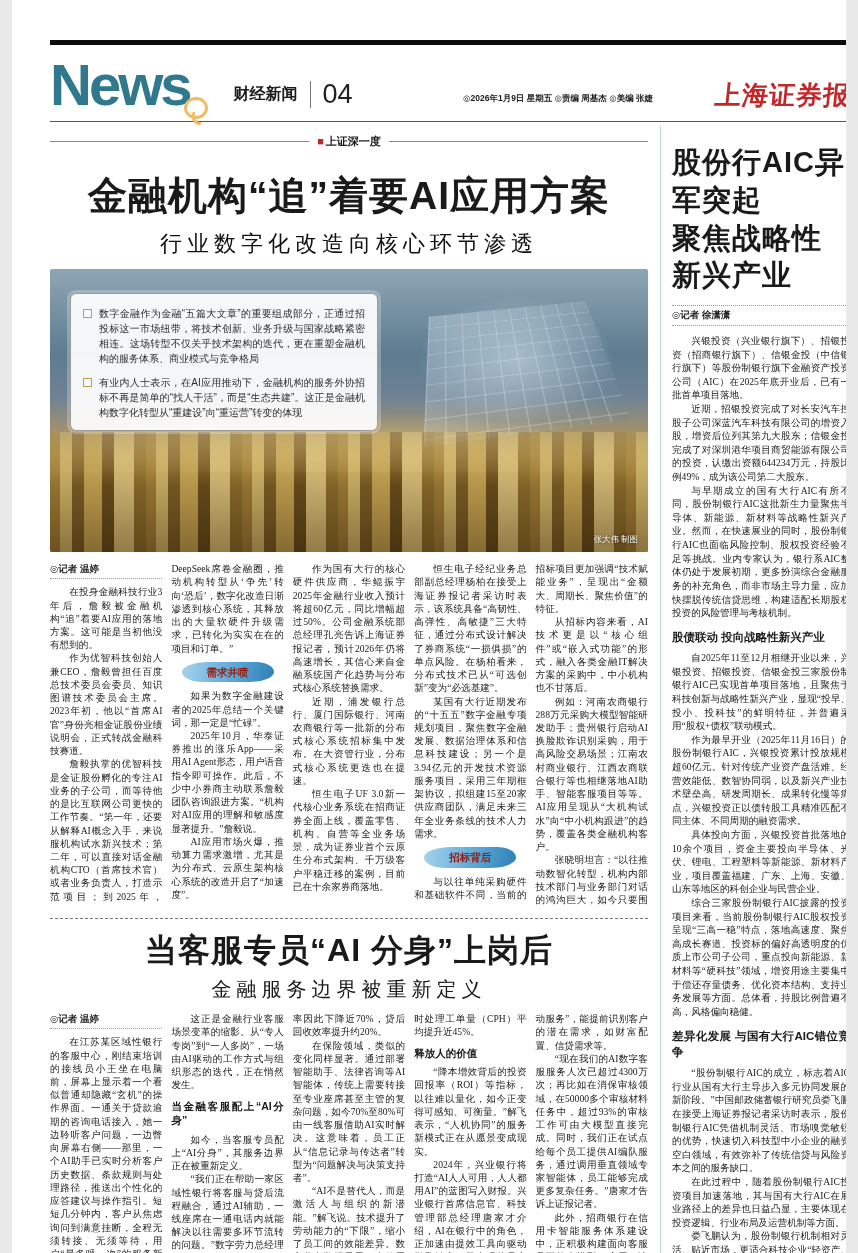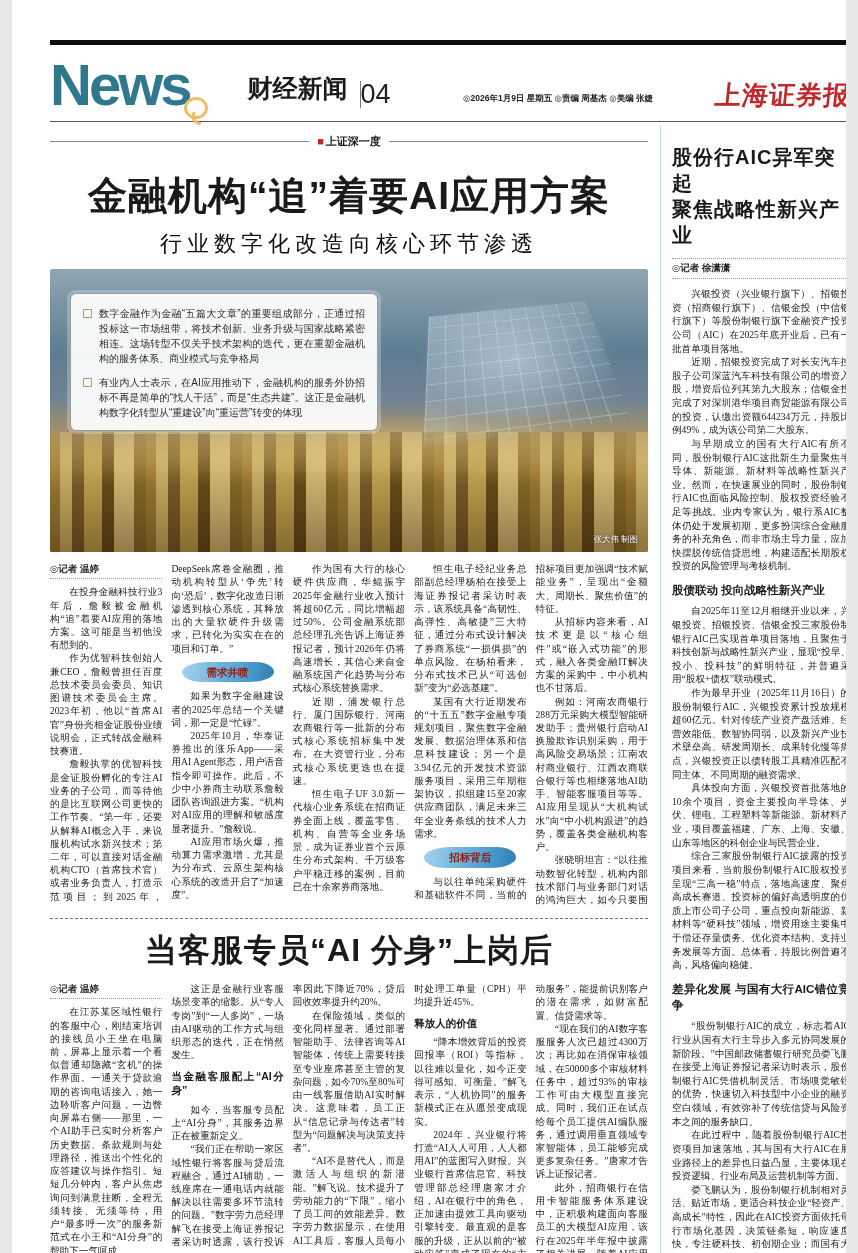--- a/index.html
+++ b/index.html
@@ -14,23 +14,23 @@
   .topbar { margin-top:40px; height:5px; background:#0d0d0d; }
   .masthead-row { display:flex; align-items:flex-end; padding:14px 0 10px 0; position:relative; }
   .news-logo { font-family:"Liberation Sans","DejaVu Sans",sans-serif; font-weight:800;
     font-size:58px; line-height:0.9; color:#30788e; letter-spacing:-3px; }
   .bubble { position:relative; display:inline-block; width:24px; height:22px;
     border:3px solid #f0bc66; border-radius:50% 50% 50% 50%; margin-left:-6px; margin-bottom:-8px; }
   .bubble:after { content:""; position:absolute; left:4px; bottom:-9px; width:8px; height:10px;
     border-left:3px solid #f0bc66; border-bottom:3px solid #f0bc66; border-radius:0 0 0 90%;
     transform:skewX(-12deg); }
   .section-title { font-family:Liberation Serif, serif; font-weight:700;
-    font-size:25px; margin-left:40px; margin-bottom:6px; }
+    font-size:16px; margin-left:26px; margin-bottom:6px; }
   .page-no { font-family:"Liberation Sans","DejaVu Sans",sans-serif; font-weight:300;
-    font-size:27px; color:#222; margin-left:12px; padding-left:0; border-left:1px solid #777;
+    font-size:27px; color:#222; margin-left:12px; padding-left:12px; border-left:1px solid #777;
     margin-bottom:3px; line-height:1; }
   .head-right { position:absolute; right:0; bottom:12px; display:flex; align-items:flex-end;gap:48px; }
   .dateline { font-family:"Liberation Sans","DejaVu Sans",sans-serif; font-size:8.5px; font-weight:700;
     color:#222; margin-right:14px; margin-bottom:4px; }
   .paper-logo { font-weight:700; font-size:26px; color:#c2272a; transform:skewX(-6deg);
     letter-spacing:1px; line-height:1; }
   .head-rule { border-top:1px solid #555; }
   
   .content-row { display:flex; margin-top:4px; }
   .left-zone { width:598px; }
@@ -94,21 +94,21 @@
   .bottom-article { border-top:1px dashed #777; margin-top:9px; padding-top:10px; }
   .bottom-h1 { font-family:"Liberation Sans","DejaVu Sans",sans-serif; font-weight:900;
     font-size:32px; text-align:center; letter-spacing:1px; }
   .bottom-h2 { font-size:20px; text-align:center; letter-spacing:5px; margin-top:3px; }
   .bottom-cols { margin-top:9px; height:282px; overflow:hidden;
     column-count:5; column-gap:9px; font-size:9.6px; line-height:1.38; text-align:justify; }
   .bsub { font-weight:700; font-family:"Liberation Sans","DejaVu Sans",sans-serif;
     font-size:10.5px; margin:7px 0 5px 0; text-indent:0; break-after:avoid; }
   
   .right-h1 { font-family:"Liberation Sans","DejaVu Sans",sans-serif; font-weight:900;
-    font-size:20px; line-height:1.3; letter-spacing:1px; }
+    font-size:29px; line-height:1.3; letter-spacing:1px; }
   .right-byline { margin-top:10px; padding:3px 0; border-top:1px dotted #999;
     border-bottom:1px dotted #999; font-family:"Liberation Sans","DejaVu Sans",sans-serif;
     font-weight:700; font-size:9.5px; }
   .right-body { margin-top:8px; height:1028px; overflow:hidden;
     font-size:9.6px; line-height:1.42; text-align:justify; }
   .rsub { font-weight:700; font-family:"Liberation Sans","DejaVu Sans",sans-serif;
     font-size:11.5px; margin:9px 0 6px 0; text-indent:0; }
 </style>
 </head>
 <body>
@@ -160,20 +160,21 @@
           </div>
 
           <div class="main-cols">
             <div class="byline">◎记者 温婷</div>
             <span><p class="para">在投身金融科技行业3年后，詹毅被金融机构“追”着要AI应用的落地方案。这可能是当初他没有想到的。</p><p class="para">作为优智科技创始人兼CEO，詹毅曾担任百度总技术委员会委员、知识图谱技术委员会主席。2023年初，他以“首席AI官”身份亮相金证股份业绩说明会，正式转战金融科技赛道。</p><p class="para">詹毅执掌的优智科技是金证股份孵化的专注AI业务的子公司，而等待他的是比互联网公司更快的工作节奏。“第一年，还要从解释AI概念入手，来说服机构试水新兴技术；第二年，可以直接对话金融机构CTO（首席技术官）或者业务负责人，打造示范项目；到2025年，DeepSeek席卷金融圈，推动机构转型从‘争先’转向‘恐后’，数字化改造日渐渗透到核心系统，其释放出的大量软硬件升级需求，已转化为实实在在的项目和订单。”</p><div class="pill">需求井喷</div><p class="para">如果为数字金融建设者的2025年总结一个关键词，那一定是“忙碌”。</p><p class="para">2025年10月，华泰证券推出的涨乐App——采用AI Agent形态，用户语音指令即可操作。此后，不少中小券商主动联系詹毅团队咨询跟进方案。“机构对AI应用的理解和敏感度显著提升。”詹毅说。</p><p class="para">AI应用市场火爆，推动算力需求激增，尤其是为分布式、云原生架构核心系统的改造开启了“加速度”。</p><p class="para">作为国有大行的核心硬件供应商，华鲲振宇2025年金融行业收入预计将超60亿元，同比增幅超过50%。公司金融系统部总经理孔亮告诉上海证券报记者，预计2026年仍将高速增长，其信心来自金融系统国产化趋势与分布式核心系统替换需求。</p><p class="para">近期，浦发银行总行、厦门国际银行、河南农商银行等一批新的分布式核心系统招标集中发布。在大资管行业，分布式核心系统更迭也在提速。</p><p class="para">恒生电子UF 3.0新一代核心业务系统在招商证券全面上线，覆盖零售、机构、自营等全业务场景，成为证券业首个云原生分布式架构、千万级客户平稳迁移的案例，目前已在十余家券商落地。</p><p class="para">恒生电子经纪业务总部副总经理杨柏在接受上海证券报记者采访时表示，该系统具备“高韧性、高弹性、高敏捷”三大特征，通过分布式设计解决了券商系统“一损俱损”的单点风险。在杨柏看来，分布式技术已从“可选创新”变为“必选基建”。</p><p class="para">某国有大行近期发布的“十五五”数字金融专项规划项目，聚焦数字金融发展、数据治理体系和信息科技建设；另一个是3.94亿元的开发技术资源服务项目，采用三年期框架协议，拟组建15至20家供应商团队，满足未来三年全业务条线的技术人力需求。</p><div class="pill">招标背后</div><p class="para">与以往单纯采购硬件和基础软件不同，当前的招标项目更加强调“技术赋能业务”，呈现出“金额大、周期长、聚焦价值”的特征。</p><p class="para">从招标内容来看，AI技术更是以“核心组件”或“嵌入式功能”的形式，融入各类金融IT解决方案的采购中，中小机构也不甘落后。</p><p class="para">例如：河南农商银行288万元采购大模型智能研发助手；贵州银行启动AI换脸欺诈识别采购，用于高风险交易场景；江南农村商业银行、江西农商联合银行等也相继落地AI助手、智能客服项目等等。AI应用呈现从“大机构试水”向“中小机构跟进”的趋势，覆盖各类金融机构客户。</p><p class="para">张晓明坦言：“以往推动数智化转型，机构内部技术部门与业务部门对话的鸿沟巨大，如今只要围绕有助于‘数字金融’及其相关的‘产业金融’赋能，就能把内部力量协同起来，大家找到了共同的目标和‘靶子’。”</p></span>
           </div>
         </div>
 
         <div class="bottom-article">
           <h2 class="bottom-h1">当客服专员“AI 分身”上岗后</h2>
+          <div class="bottom-h2">金融服务边界被重新定义</div>
           <div class="bottom-cols">
             <div class="byline">◎记者 温婷</div>
             <span><p class="para">在江苏某区域性银行的客服中心，刚结束培训的接线员小王坐在电脑前，屏幕上显示着一个看似普通却隐藏“玄机”的操作界面。一通关于贷款逾期的咨询电话接入，她一边聆听客户问题，一边瞥向屏幕右侧——那里，一个AI助手已实时分析客户历史数据、条款规则与处理路径，推送出个性化的应答建议与操作指引。短短几分钟内，客户从焦虑询问到满意挂断，全程无须转接、无须等待，用户“最多呼一次”的服务新范式在小王和“AI分身”的帮助下一气呵成。</p><p class="para">这正是金融行业客服场景变革的缩影。从“专人专岗”到“一人多岗”，一场由AI驱动的工作方式与组织形态的迭代，正在悄然发生。</p><div class="bsub">当金融客服配上“AI分身”</div><p class="para">如今，当客服专员配上“AI分身”，其服务边界正在被重新定义。</p><p class="para">“我们正在帮助一家区域性银行将客服与贷后流程融合，通过AI辅助，一线座席在一通电话内就能解决以往需要多环节流转的问题。”数字劳力总经理解飞在接受上海证券报记者采访时透露，该行投诉率因此下降近70%，贷后回收效率提升约20%。</p><p class="para">在保险领域，类似的变化同样显著。通过部署智能助手、法律咨询等AI智能体，传统上需要转接至专业座席甚至主管的复杂问题，如今70%至80%可由一线客服借助AI实时解决。这意味着，员工正从“信息记录与传达者”转型为“问题解决与决策支持者”。</p><p class="para">“AI不是替代人，而是激活人与组织的新潜能。”解飞说。技术提升了劳动能力的“下限”，缩小了员工间的效能差异。数字劳力数据显示，在使用AI工具后，客服人员每小时处理工单量（CPH）平均提升近45%。</p><div class="bsub">释放人的价值</div><p class="para">“降本增效背后的投资回报率（ROI）等指标，以往难以量化，如今正变得可感知、可衡量。”解飞表示，“人机协同”的服务新模式正在从愿景变成现实。</p><p class="para">2024年，兴业银行将打造“AI人人可用，人人都用AI”的蓝图写入财报。兴业银行首席信息官、科技管理部总经理唐家才介绍，AI在银行中的角色，正加速由提效工具向驱动引擎转变。最直观的是客服的升级，正从以前的“被动应答”变成了现在的“主动服务”，能提前识别客户的潜在需求，如财富配置、信贷需求等。</p><p class="para">“现在我们的AI数字客服服务人次已超过4300万次；再比如在消保审核领域，在50000多个审核材料任务中，超过93%的审核工作可由大模型直接完成。同时，我们正在试点给每个员工提供AI编队服务，通过调用垂直领域专家智能体，员工能够完成更多复杂任务。”唐家才告诉上证报记者。</p><p class="para">此外，招商银行在信用卡智能服务体系建设中，正积极构建面向客服员工的大模型AI应用，该行在2025年半年报中披露了相关进展。随着AI应用的深入，传统“岗位编制”思维正在被“任务驱动”模式取代。</p></span>
           </div>
         </div>
       </div>
 
       <div class="right-zone">
         <div class="right-h1">股份行AIC异军突起</div>
         <div class="right-h1">聚焦战略性新兴产业</div>

